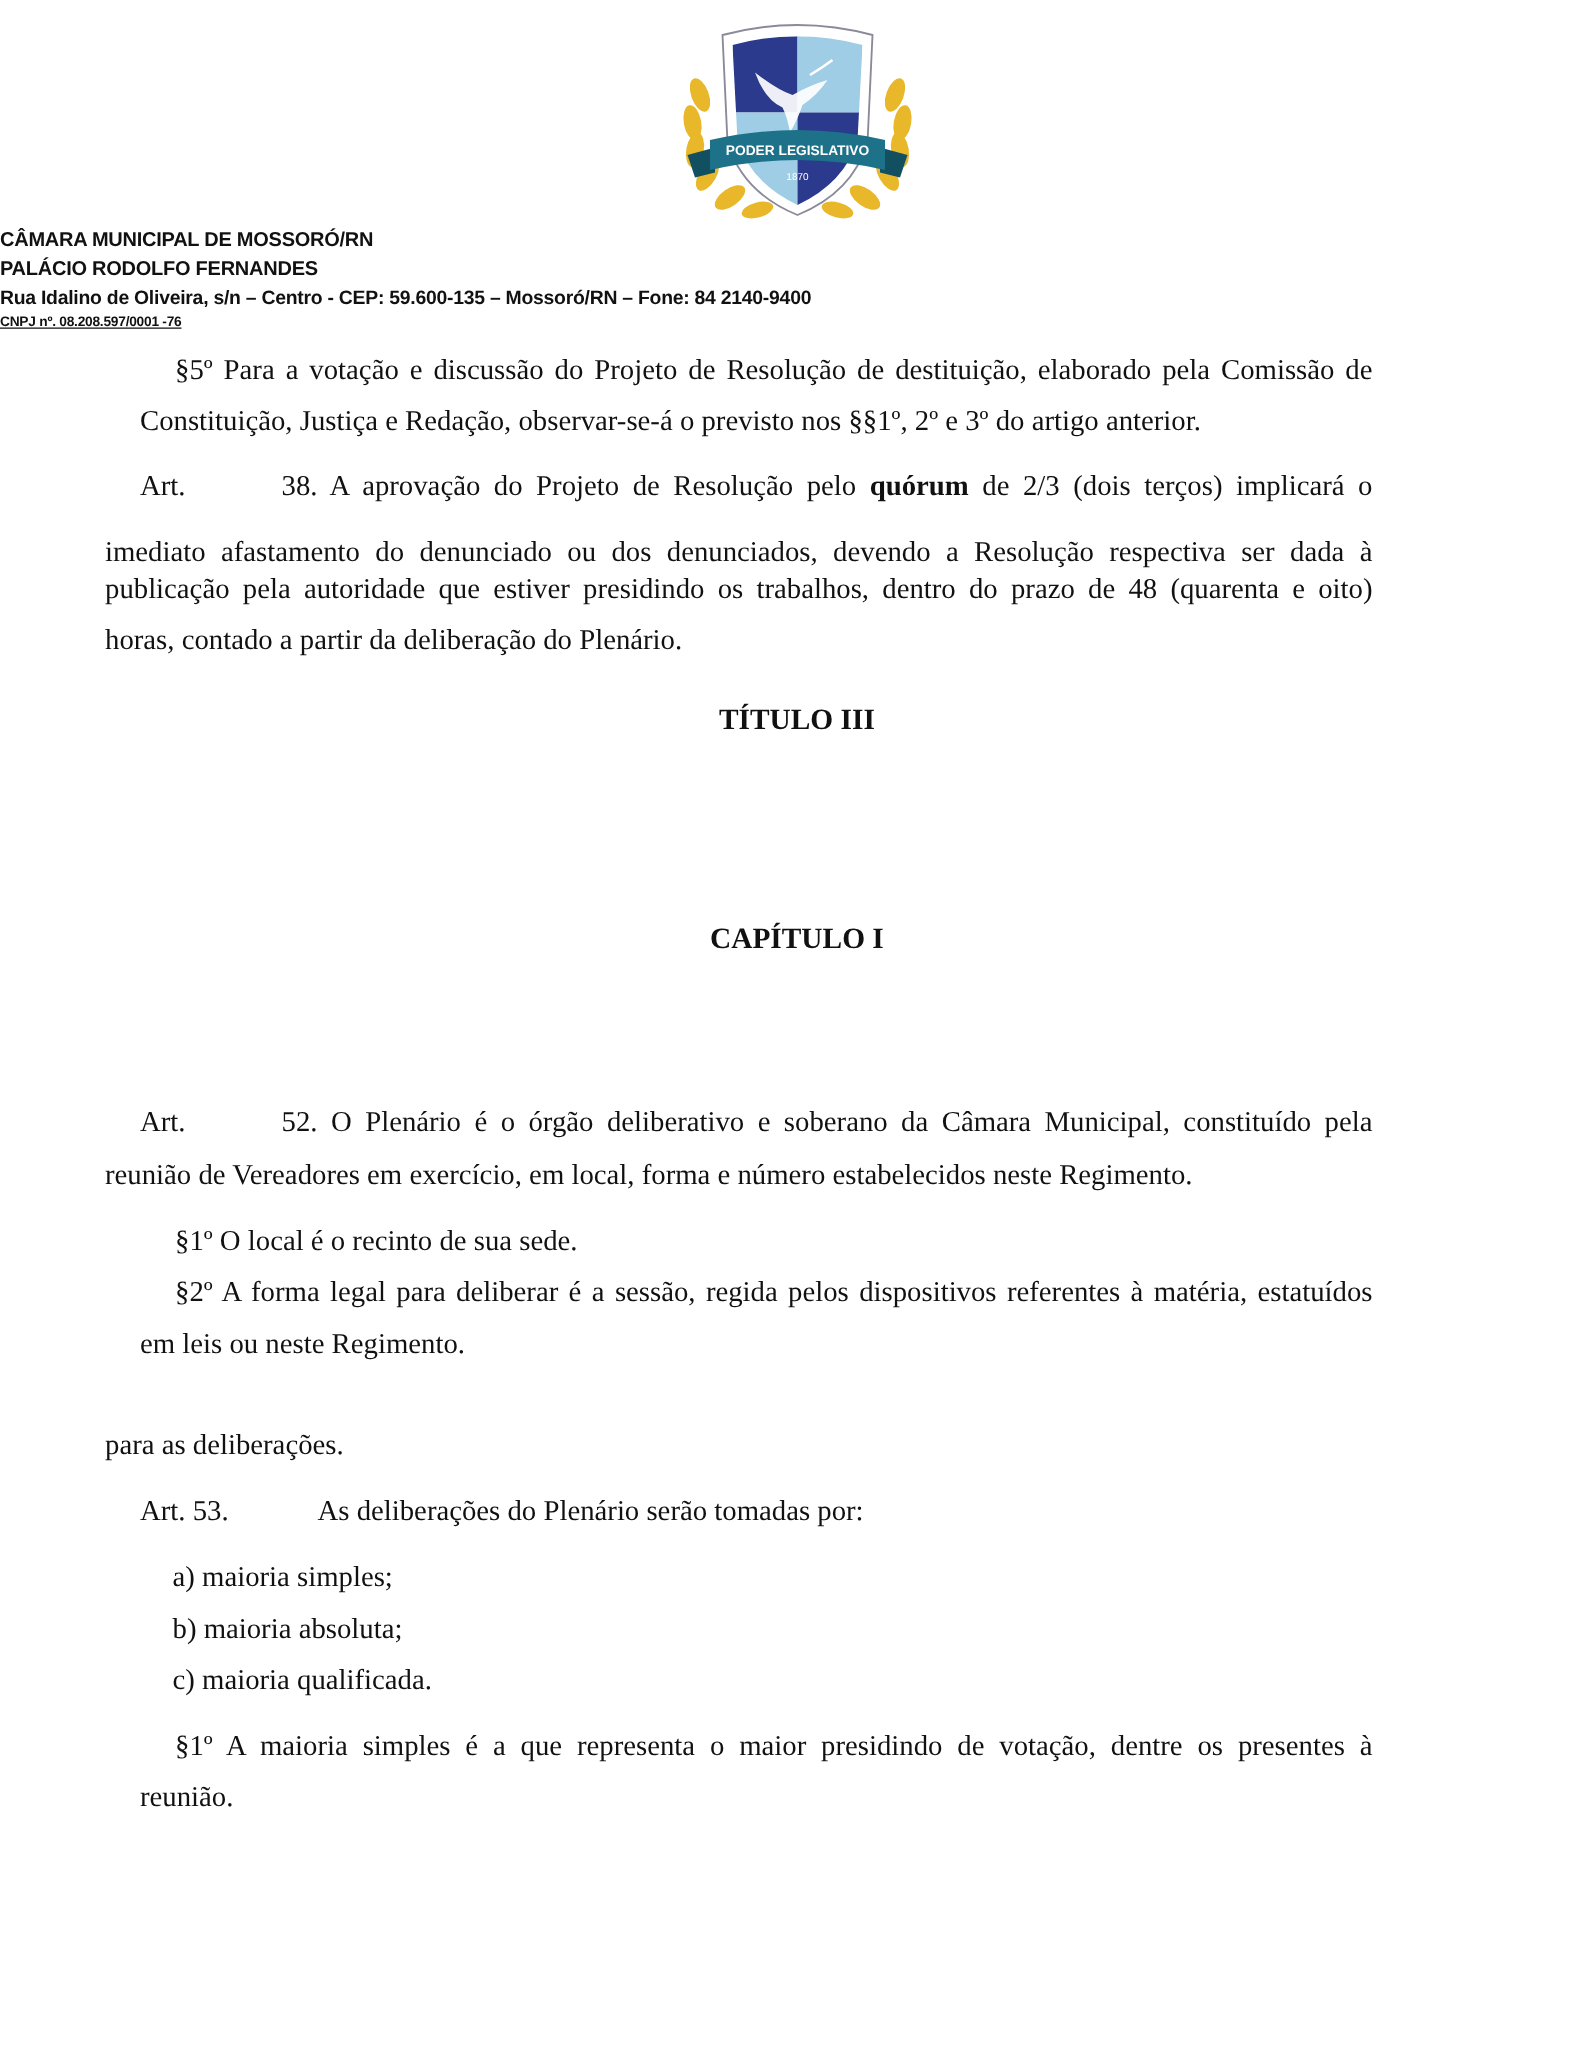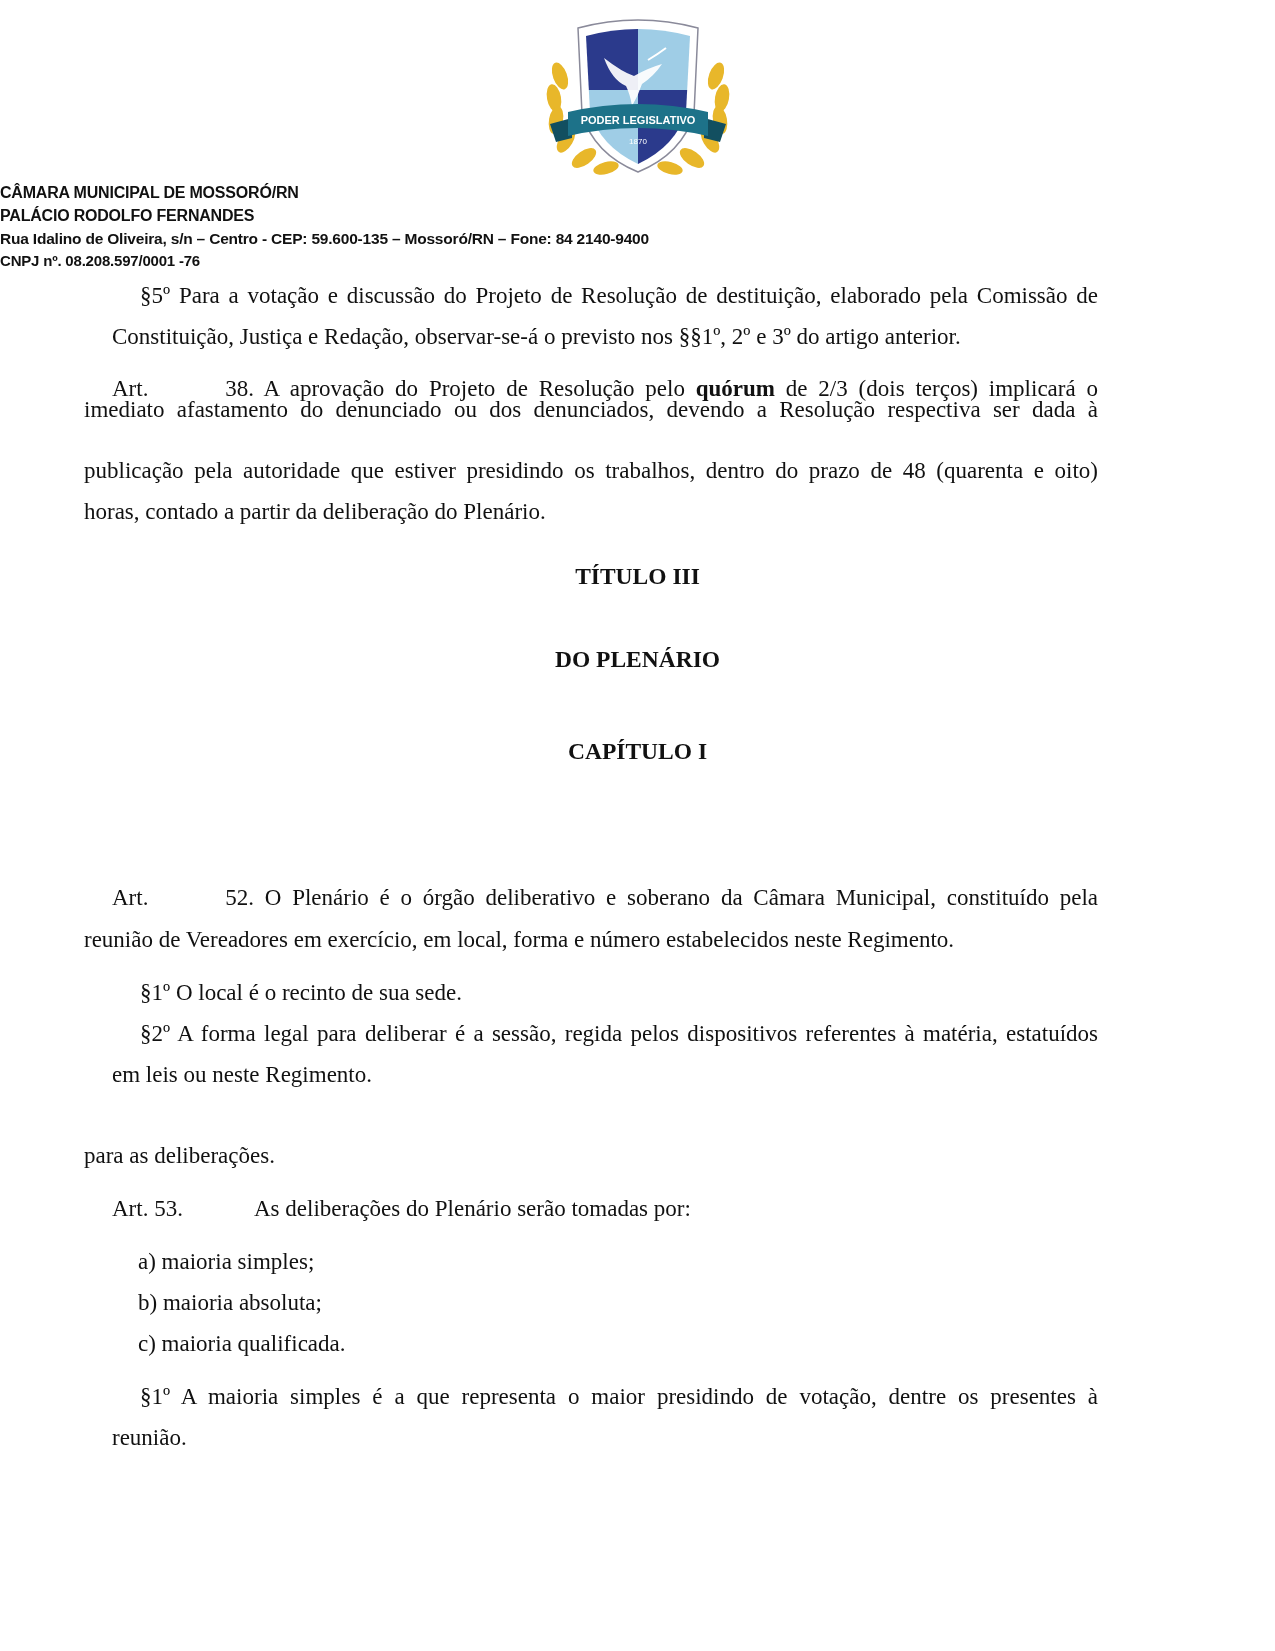--- a/index.html
+++ b/index.html
@@ -31,21 +31,21 @@
       left: 0; width: 1275px;
       text-align: left;
       font-family: "Liberation Sans", "DejaVu Sans", sans-serif;
       font-weight: bold;
       color: #111111;
       letter-spacing: -0.2px;
     }
     .h-inst { top: 184px; font-size: 16px; }
     .h-palace { top: 207px; font-size: 16px; }
     .h-address { top: 230px; font-size: 15.5px; }
-    .h-cnpj { top: 252px; font-size: 15px; }
+    .h-cnpj { top: 252px; font-size: 11px; text-decoration: underline; }
 
     
     .line {
       position: absolute;
       font-size: 23px;
       line-height: 28px;
       white-space: nowrap;
       color: #111111;
     }
     .justify {
@@ -120,26 +120,25 @@
 
   <div class="line justify" style="left:140px; top:282px; width:958px;">§5º Para a votação e discussão do Projeto de Resolução de destituição, elaborado pela Comissão de</div>
   <div class="line" style="left:112px; top:323px;">Constituição, Justiça e Redação, observar-se-á o previsto nos §§1º, 2º e 3º do artigo anterior.</div>
 
   <div class="line justify" style="left:112px; top:375px; width:986px;">
     <span class="art-label" style="width:142px;">Art. 38.</span>
     <span>A aprovação do Projeto de Resolução pelo</span>
     <b>quórum</b>
     <span>de 2/3 (dois terços) implicará o</span>
   </div>
-  <div class="line justify" style="left:84px; top:396px; width:1014px;">imediato afastamento do denunciado ou dos denunciados, devendo a Resolução respectiva ser dada à</div>
+  <div class="line justify" style="left:84px; top:428px; width:1014px;">imediato afastamento do denunciado ou dos denunciados, devendo a Resolução respectiva ser dada à</div>
   <div class="line justify" style="left:84px; top:457px; width:1014px;">publicação pela autoridade que estiver presidindo os trabalhos, dentro do prazo de 48 (quarenta e oito)</div>
   <div class="line" style="left:84px; top:498px;">horas, contado a partir da deliberação do Plenário.</div>
 
   <div class="line center heading" style="top:562px;">TÍTULO III</div>
-  <div class="line center heading" style="top:645px;">DO PLENÁRIO</div>
   <div class="line center heading" style="top:737px;">CAPÍTULO I</div>
 
   <div class="line justify" style="left:112px; top:884px; width:986px;">
     <span class="art-label" style="width:142px;">Art. 52.</span>
     <span>O Plenário é o órgão deliberativo e soberano da Câmara Municipal, constituído pela</span>
   </div>
   <div class="line" style="left:84px; top:926px;">reunião de Vereadores em exercício, em local, forma e número estabelecidos neste Regimento.</div>
 
   <div class="line" style="left:140px; top:979px;">§1º O local é o recinto de sua sede.</div>
 

